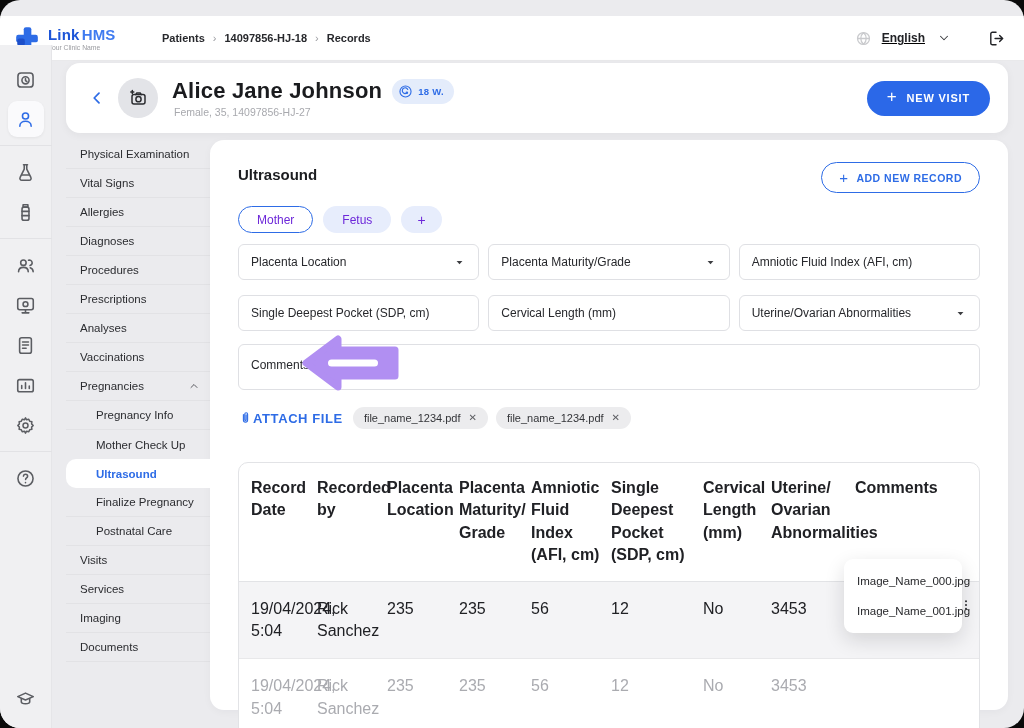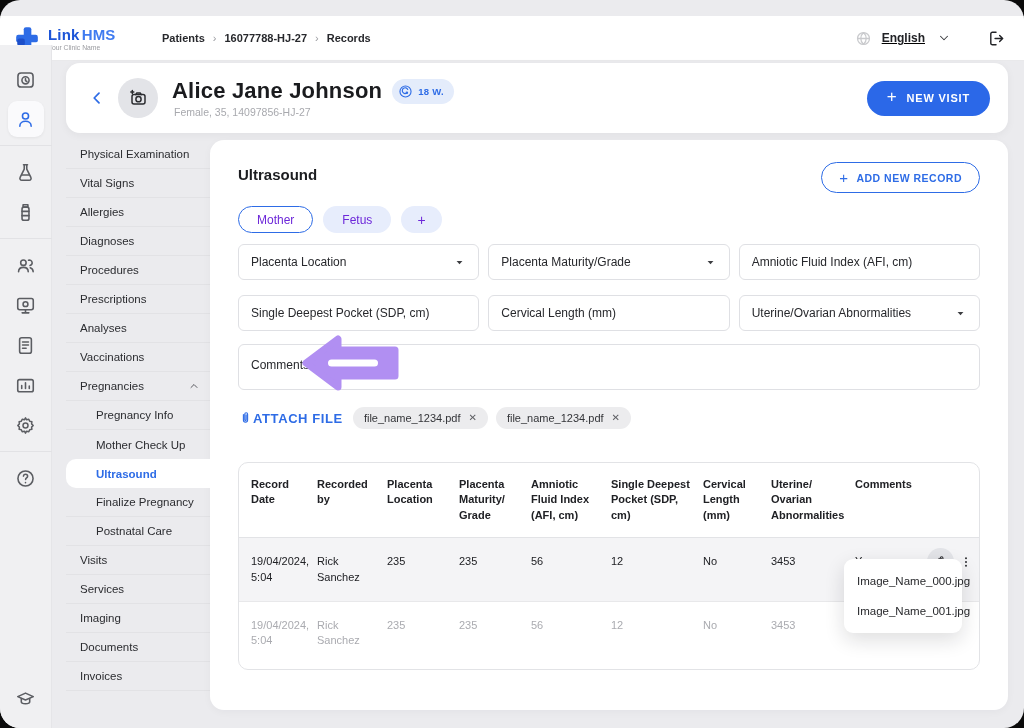--- a/index.html
+++ b/index.html
@@ -80,21 +80,21 @@
 
   .attach-row { position:absolute; left:28px; top:267px; display:flex; align-items:center; gap:10px; }
   .attach-btn { display:flex; align-items:center; gap:0; color:#2e6ce6; font-size:13px; font-weight:bold; letter-spacing:.6px; cursor:pointer; background:none; border:none; font-family:inherit; }
   .attach-btn svg { width:15px; height:15px; }
   .file-chip { display:flex; align-items:flex-start; gap:8px; background:#ececee; border-radius:13px; padding:5px 11px; font-size:11px; color:#333438; }
   .file-chip .x { color:#5d5e63; font-size:10px; cursor:pointer; }
 
   .table-wrap { position:absolute; left:28px; top:322px; width:742px; border:1px solid #e2e3e6; border-radius:10px; background:#fff; }
   .trow { display:grid; grid-template-columns:78px 70px 72px 72px 80px 92px 68px 84px 72px 54px; align-items:start; }
   .trow.head { border-bottom:1px solid #e2e3e6; }
-  .tcell { padding:14px 8px 14px 0; font-size:11px; line-height:1.4; color:#202125; }
+  .tcell { padding:14px 8px 14px 0; font-size:16px; line-height:1.4; color:#202125; }
   .trow .tcell:first-child { padding-left:12px; }
   .trow.head .tcell { font-weight:bold; }
   .trow.r1 { background:#f4f4f6; border-bottom:1px solid #e8e8ea; }
   .trow.r1 .tcell { padding-top:16px; padding-bottom:16px; }
   .trow.r2 .tcell { color:#aaabb0; padding-top:16px; padding-bottom:20px; }
   .row-actions { display:flex; align-items:center; gap:5px; padding-top:10px; }
   .clip-circle { width:27px; height:27px; border-radius:50%; background:#e3e4e8; display:flex; align-items:center; justify-content:center; color:#2b2c30; cursor:pointer; }
   .clip-circle svg { width:14px; height:14px; }
   .kebab { color:#2b2c30; cursor:pointer; width:14px; height:18px; display:flex; align-items:center; justify-content:center; }
 
@@ -114,21 +114,21 @@
         <rect x="3" y="12.5" width="7" height="7" rx="2" fill="#1d4fc9"></rect>
       </svg>
       <div>
         <div class="logo-text-line"><span class="logo-link">Link</span><span class="logo-hms">HMS</span></div>
         <div class="logo-sub">Your Clinic Name</div>
       </div>
     </div>
     <div class="breadcrumbs" id="breadcrumbs">
         <span>Patients</span>
         <span class="crumb-sep">›</span>
-        <span>16077788-HJ-27</span>
+        <span>14097856-HJ-18</span>
         <span class="crumb-sep">›</span>
         <span>Records</span>
       </div>
     <div class="topbar-right">
       <span class="globe">
           <svg viewBox="0 0 20 20" width="100%" height="100%" fill="none" stroke="currentColor" stroke-width="1.5" stroke-linecap="round" stroke-linejoin="round" style="display:block">
             <circle cx="10" cy="10" r="7"></circle>
             <path d="M3 10h14M10 3c2.1 2 3.2 4.4 3.2 7S12.1 15 10 17c-2.1-2-3.2-4.4-3.2-7S7.9 5 10 3z"></path>
           </svg>
         </span>
@@ -320,23 +320,20 @@
           <span>Visits</span>
         </div>
         <div class="side-item">
           <span>Services</span>
         </div>
         <div class="side-item">
           <span>Imaging</span>
         </div>
         <div class="side-item">
           <span>Documents</span>
-        </div>
-        <div class="side-item">
-          <span>Invoices</span>
         </div>
       </div>
 
     <div class="panel">
       <div class="panel-title">Ultrasound</div>
       <button class="add-record-btn">
         <span class="plus">+</span>
         <span>ADD NEW RECORD</span>
       </button>
 

